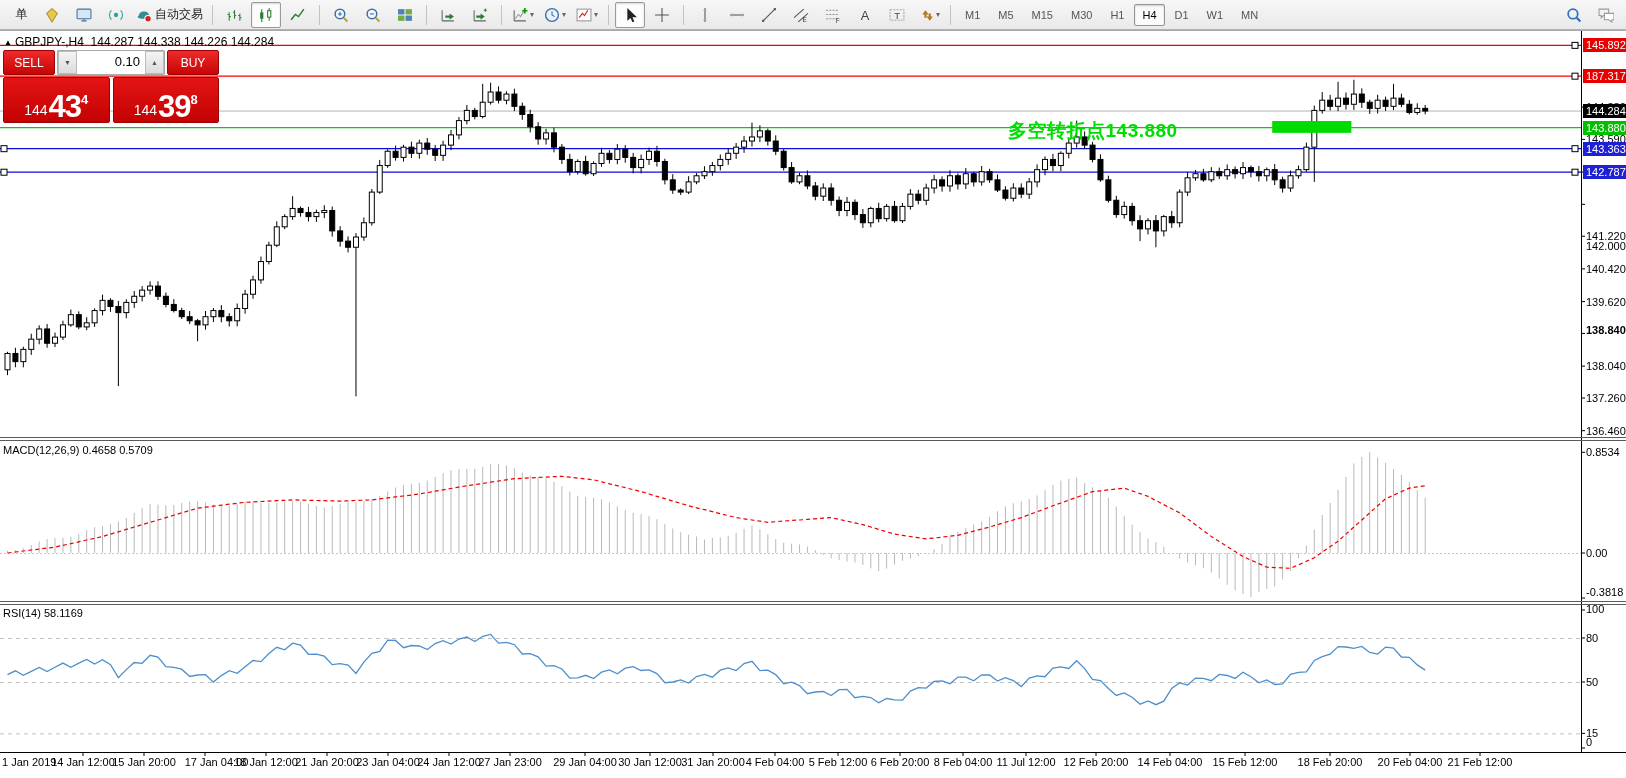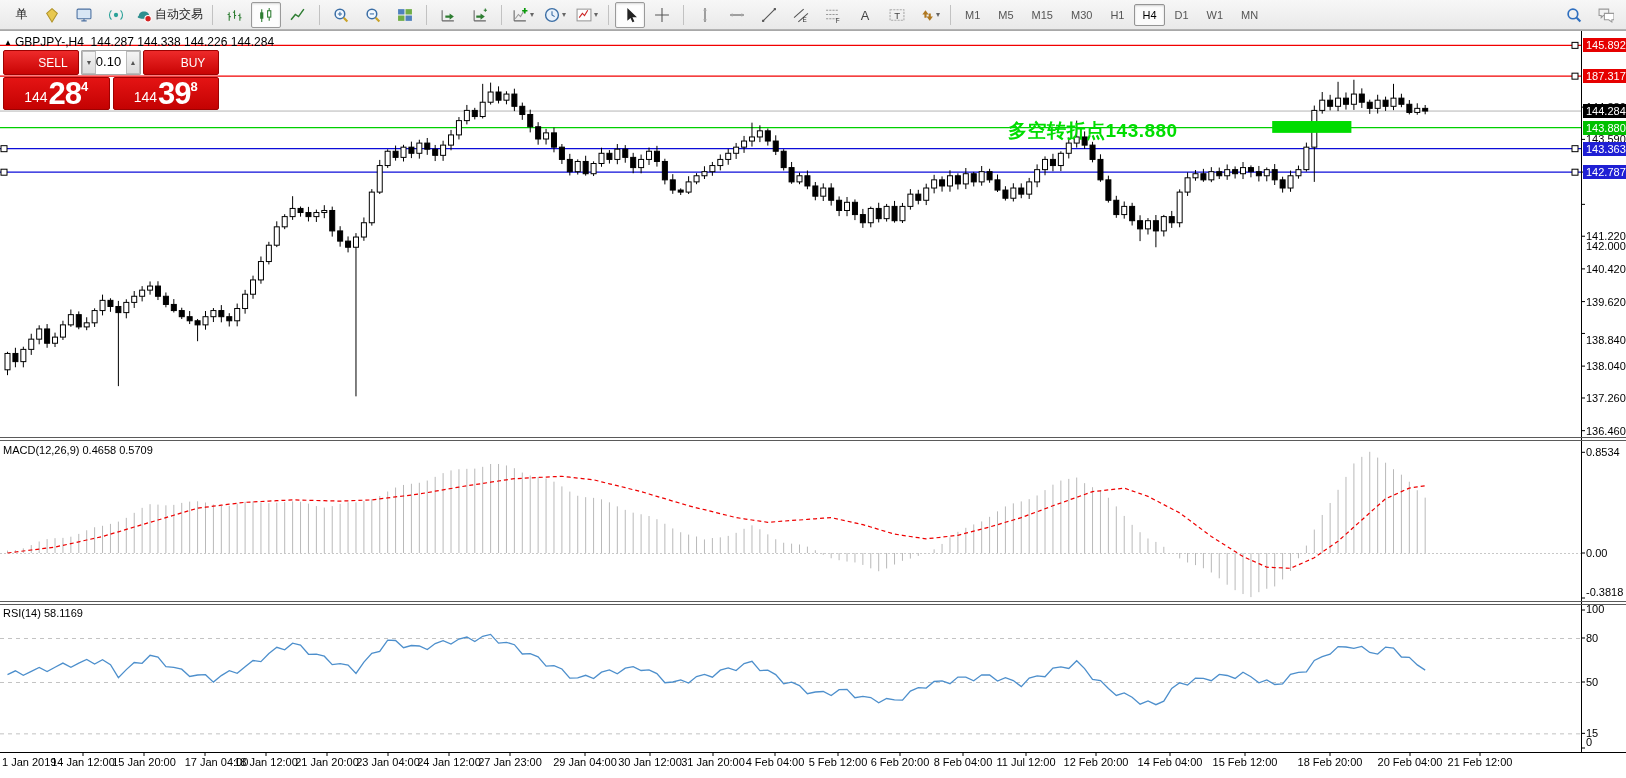--- a/index.html
+++ b/index.html
@@ -32,26 +32,26 @@
   .time-label.left{transform:none;}
   .pane-label{position:absolute;font-size:11px;color:#000;}
   #chart-title{position:absolute;left:15px;top:5px;font-size:12px;color:#000;z-index:3;}
   #title-arrow{position:absolute;left:4px;top:8px;font-size:8px;color:#000;z-index:3;}
   #annotation{position:absolute;left:1008px;top:88px;font-size:19px;font-weight:bold;color:#00dd00;z-index:3;letter-spacing:.5px;}
 
   
   #trade-panel{position:absolute;left:3px;top:20px;width:216px;z-index:5;}
   .tp-row1{display:flex;height:25px;gap:2px;}
   .tp-btn{width:50px;background:linear-gradient(#ee2a2a,#c90404);border:1px solid #9d0202;border-radius:2px;
-    color:#fff;font-size:12px;display:flex;align-items:center;justify-content:center;padding-left:24px;}
+    color:#fff;font-size:12px;display:flex;align-items:center;justify-content:center;}
   .vol-box{flex:1;display:flex;background:#fff;border:1px solid #a9a9a9;border-radius:1px;overflow:hidden;}
   .vol-arrow{width:17px;background:linear-gradient(#f4f4f4,#dcdcdc);border:1px solid #bbb;
     display:flex;align-items:center;justify-content:center;font-size:7px;color:#555;}
   .vol-value{flex:1;text-align:right;padding-right:5px;font-size:13px;line-height:22px;color:#000;}
-  .tp-row2{display:flex;gap:3px;margin-top:2px;height:33px;}
+  .tp-row2{display:flex;gap:3px;margin-top:2px;height:46px;}
   .price-box{flex:1;background:linear-gradient(#e41414,#c40202);border:1px solid #9d0202;border-radius:2px;
     color:#fff;display:flex;align-items:flex-end;justify-content:center;padding-bottom:1px;}
   .pb-small{font-size:14px;margin:0 1px 3px 0;}
   .pb-huge{font-size:31px;font-weight:bold;line-height:29px;letter-spacing:-1px;}
   .pb-sup{font-size:13px;font-weight:bold;margin-bottom:14px;}
   svg.icon{display:block;}
 </style>
 </head>
 <body>
 
@@ -860,21 +860,21 @@
         <line x1="1480" y1="752.5" x2="1480" y2="756" stroke="#000"></line>
       </svg>
     <div id="labels">
         <div class="axis-label" style="left: 1586px; top: 101.134px;">144.380</div>
         <div class="axis-label" style="left: 1586px; top: 133.406px;">143.590</div>
         <div class="axis-label" style="left: 1586px; top: 166.086px;">142.790</div>
         <div class="axis-label" style="left: 1586px; top: 198.357px; margin-top: 42px;">142.000</div>
         <div class="axis-label" style="left: 1586px; top: 230.22px;">141.220</div>
         <div class="axis-label" style="left: 1586px; top: 262.901px;">140.420</div>
         <div class="axis-label" style="left: 1586px; top: 295.58px;">139.620</div>
-        <div class="axis-label" style="left: 1586px; top: 334px;">138.840</div>
+        <div class="axis-label" style="left: 1586px; top: 324px; font-weight: bold;">138.840</div>
         <div class="axis-label" style="left: 1586px; top: 360.123px;">138.040</div>
         <div class="axis-label" style="left: 1586px; top: 391.986px;">137.260</div>
         <div class="axis-label" style="left: 1586px; top: 424.666px;">136.460</div>
         <div class="axis-label" style="left: 1586px; top: 446.299px;">0.8534</div>
         <div class="axis-label" style="left: 1586px; top: 547px;">0.00</div>
         <div class="axis-label" style="left: 1586px; top: 586px;">-0.3818</div>
         <div class="axis-label" style="left: 1586px; top: 603px;">100</div>
         <div class="axis-label" style="left: 1586px; top: 631.99px;">80</div>
         <div class="axis-label" style="left: 1586px; top: 676px;">50</div>
         <div class="axis-label" style="left: 1586px; top: 727.345px;">15</div>
@@ -927,21 +927,21 @@
         <div class="vol-box">
           <div class="vol-arrow">▼</div>
           <div class="vol-value">0.10</div>
           <div class="vol-arrow">▲</div>
         </div>
         <div class="tp-btn">BUY</div>
       </div>
       <div class="tp-row2">
         <div class="price-box">
           <span class="pb-small">144</span>
-          <span class="pb-huge">28</span>
+          <span class="pb-huge">43</span>
           <span class="pb-sup">4</span>
         </div>
         <div class="price-box">
           <span class="pb-small">144</span>
           <span class="pb-huge">39</span>
           <span class="pb-sup">8</span>
         </div>
       </div>
     </div>
   </div>

